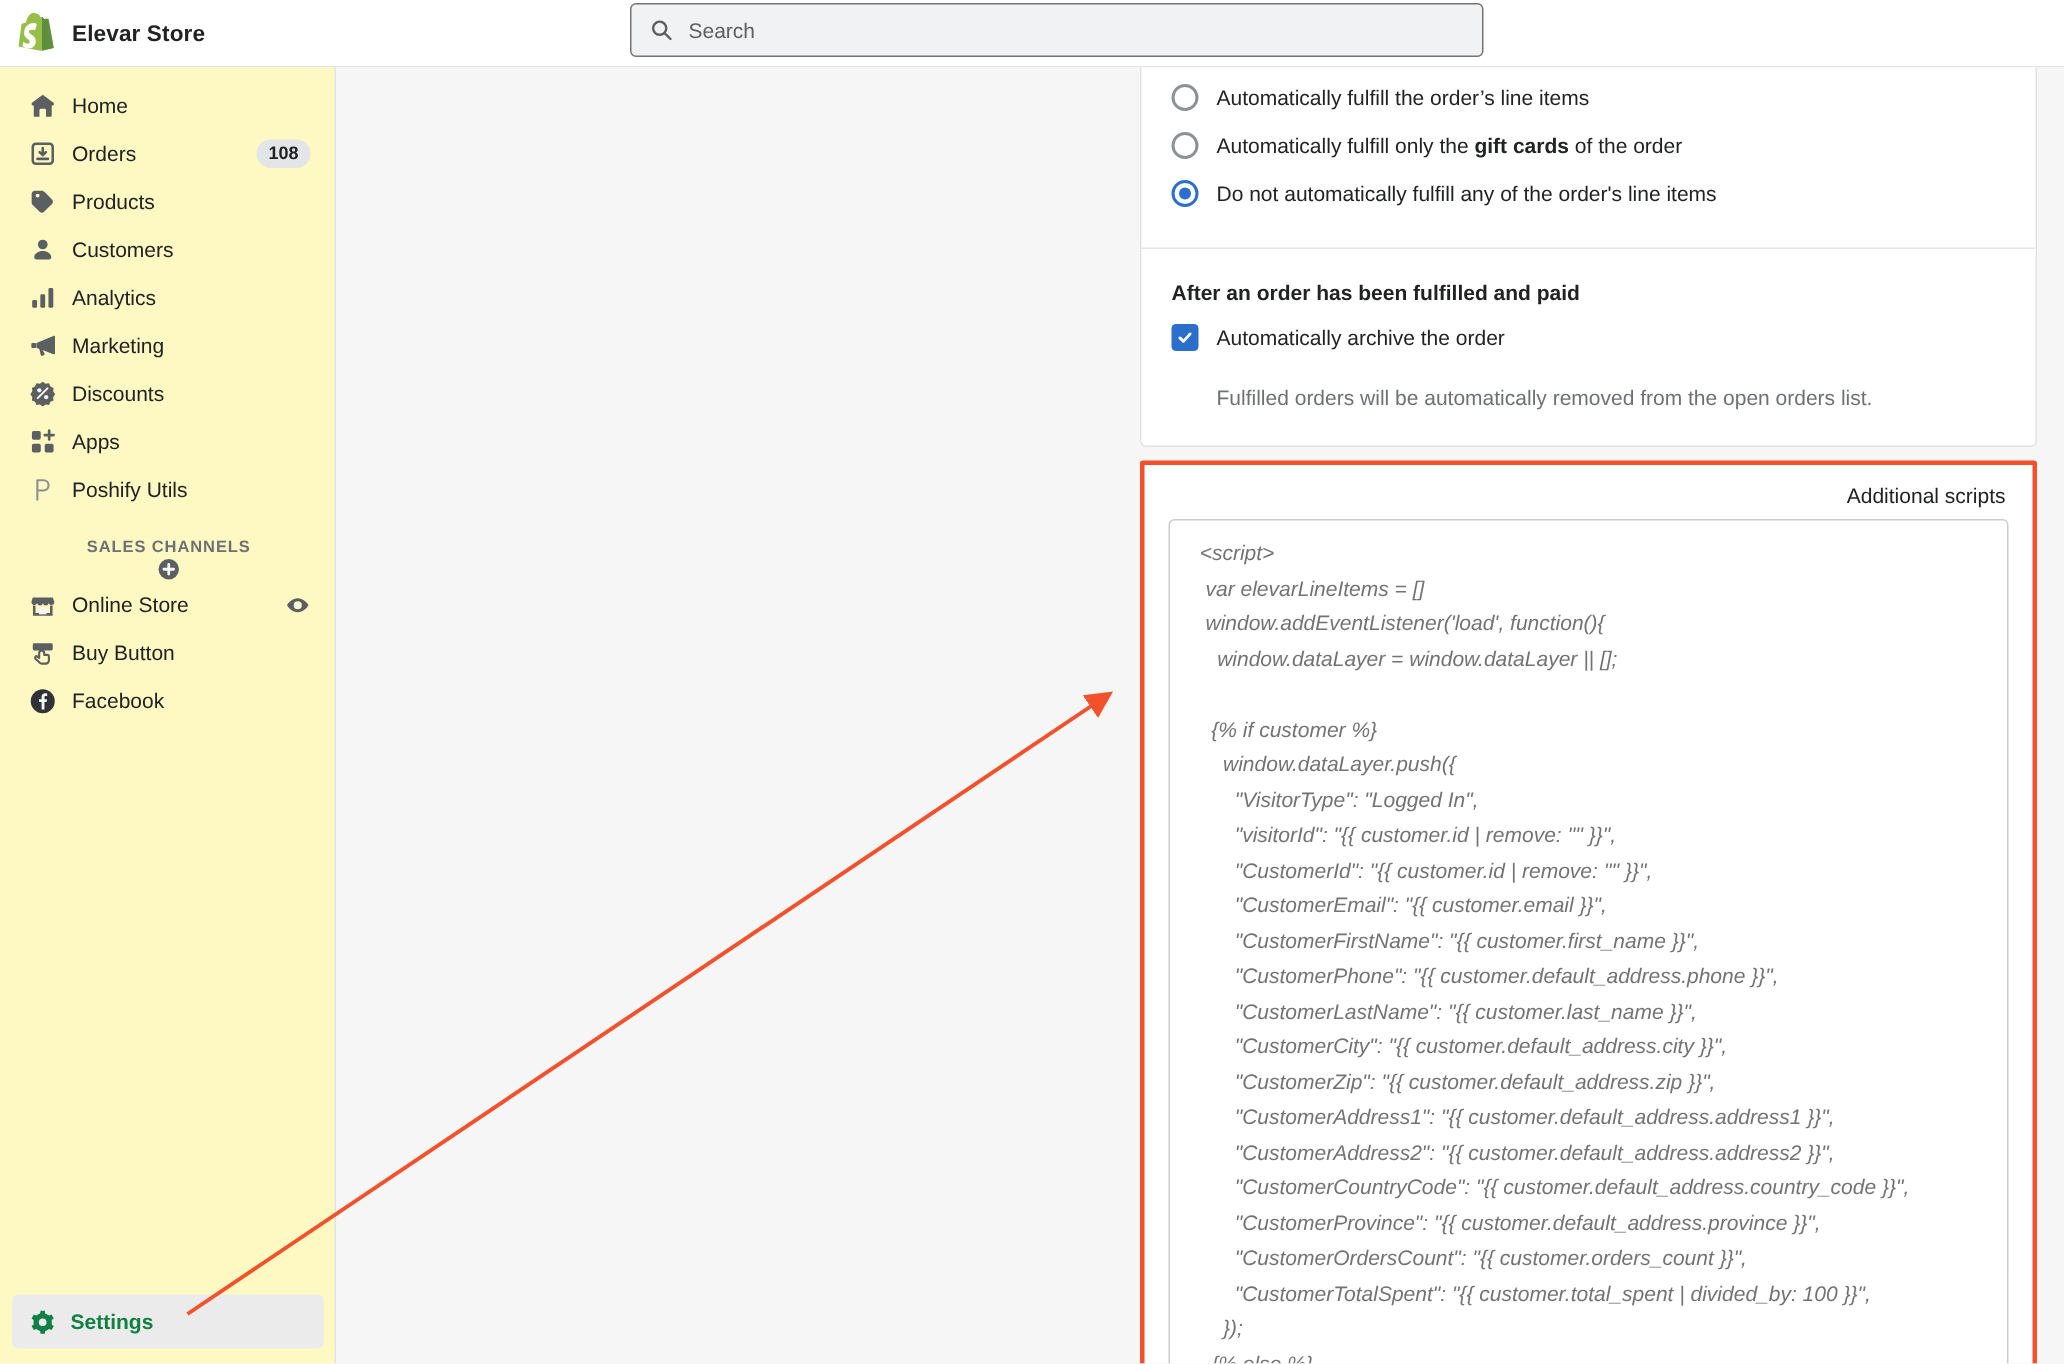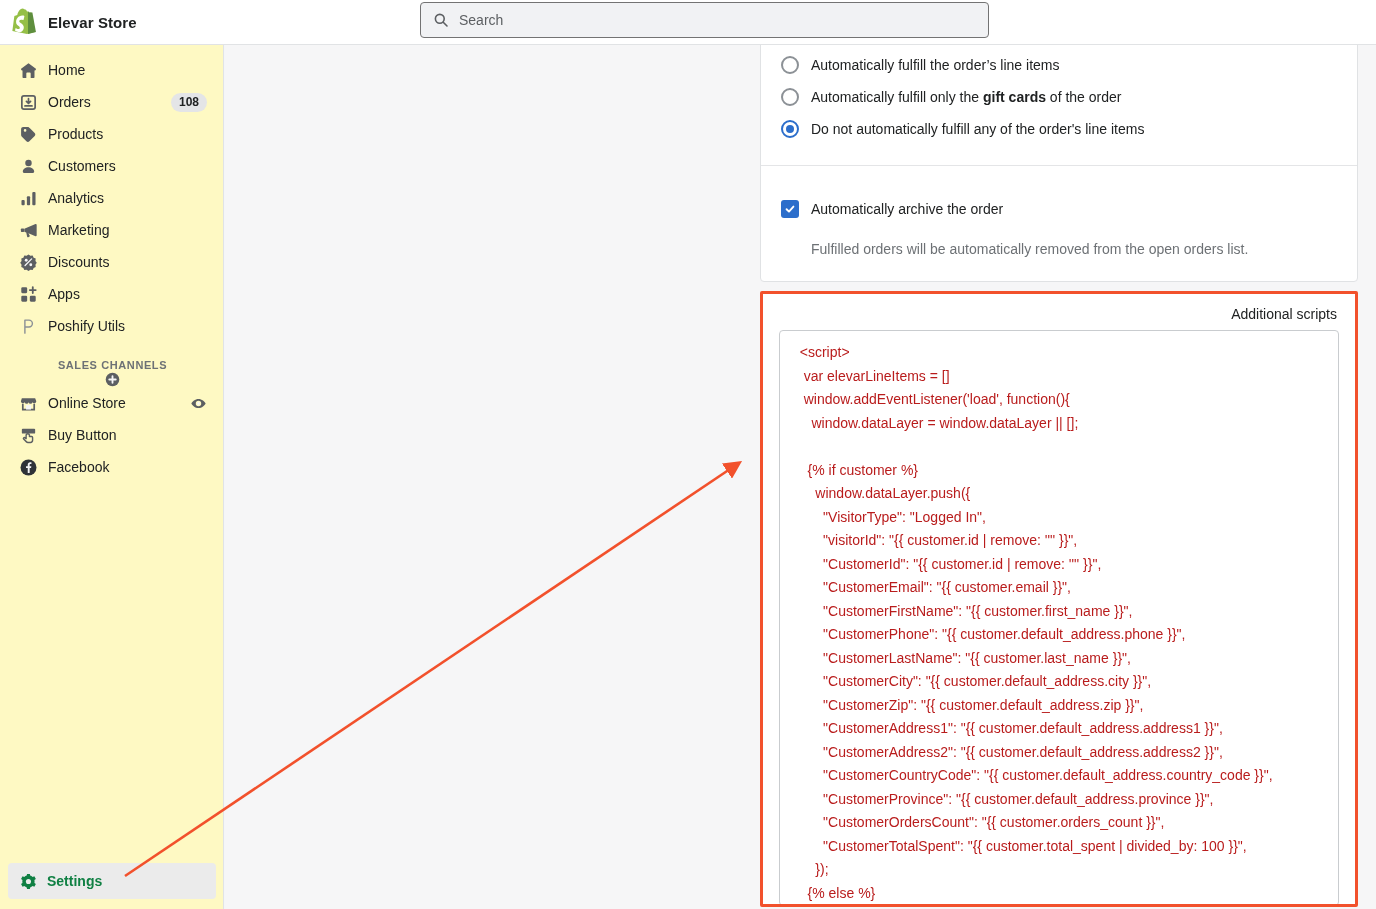--- a/index.html
+++ b/index.html
@@ -187,23 +187,24 @@
   .code-area {
     margin: 0 18px;
     border: 1px solid #c9cccf;
     border-radius: 4px;
     background: #fff;
     padding: 10px 12px 0 12px;
     overflow: hidden;
   }
   .code-line {
     font-family: "Liberation Sans", sans-serif;
-    font-size: 14px; color: #b91c1c;
+    font-size: 14px; color: #737373;
     line-height: 23.5px;
     white-space: pre;
+    font-style: italic;
   }
 
   
   .annot { position: absolute; left: 0; top: 0; width: 1376px; height: 909px;
            pointer-events: none; z-index: 40; }
   svg.ico-svg { display: block; }
 </style>
 </head>
 <body>
 
@@ -407,20 +408,21 @@
           </div>
           <div class="opt-row">
             <span class="radio checked"></span>
             <span class="txt">Do not automatically fulfill any of the order's line items</span>
           </div>
         </div>
 
         <div class="card-sep"></div>
 
         <div style="padding:21px 0 22px 0;">
+          <div class="sub-head">After an order has been fulfilled and paid</div>
           <div class="opt-row" style="margin-top:12px;">
             <span class="checkbox">
               <svg class="ico-svg" width="12" height="12" viewBox="0 0 14 14" fill="none" stroke="#fff" stroke-width="2.2" stroke-linecap="round" stroke-linejoin="round">
                 <path d="M3 7.3 5.8 10 11 4.2"></path>
               </svg>
             </span>
             <span class="txt">Automatically archive the order</span>
           </div>
           <div class="help" style="margin-top:8px;">Fulfilled orders will be automatically removed from the open orders list.</div>
         </div>

